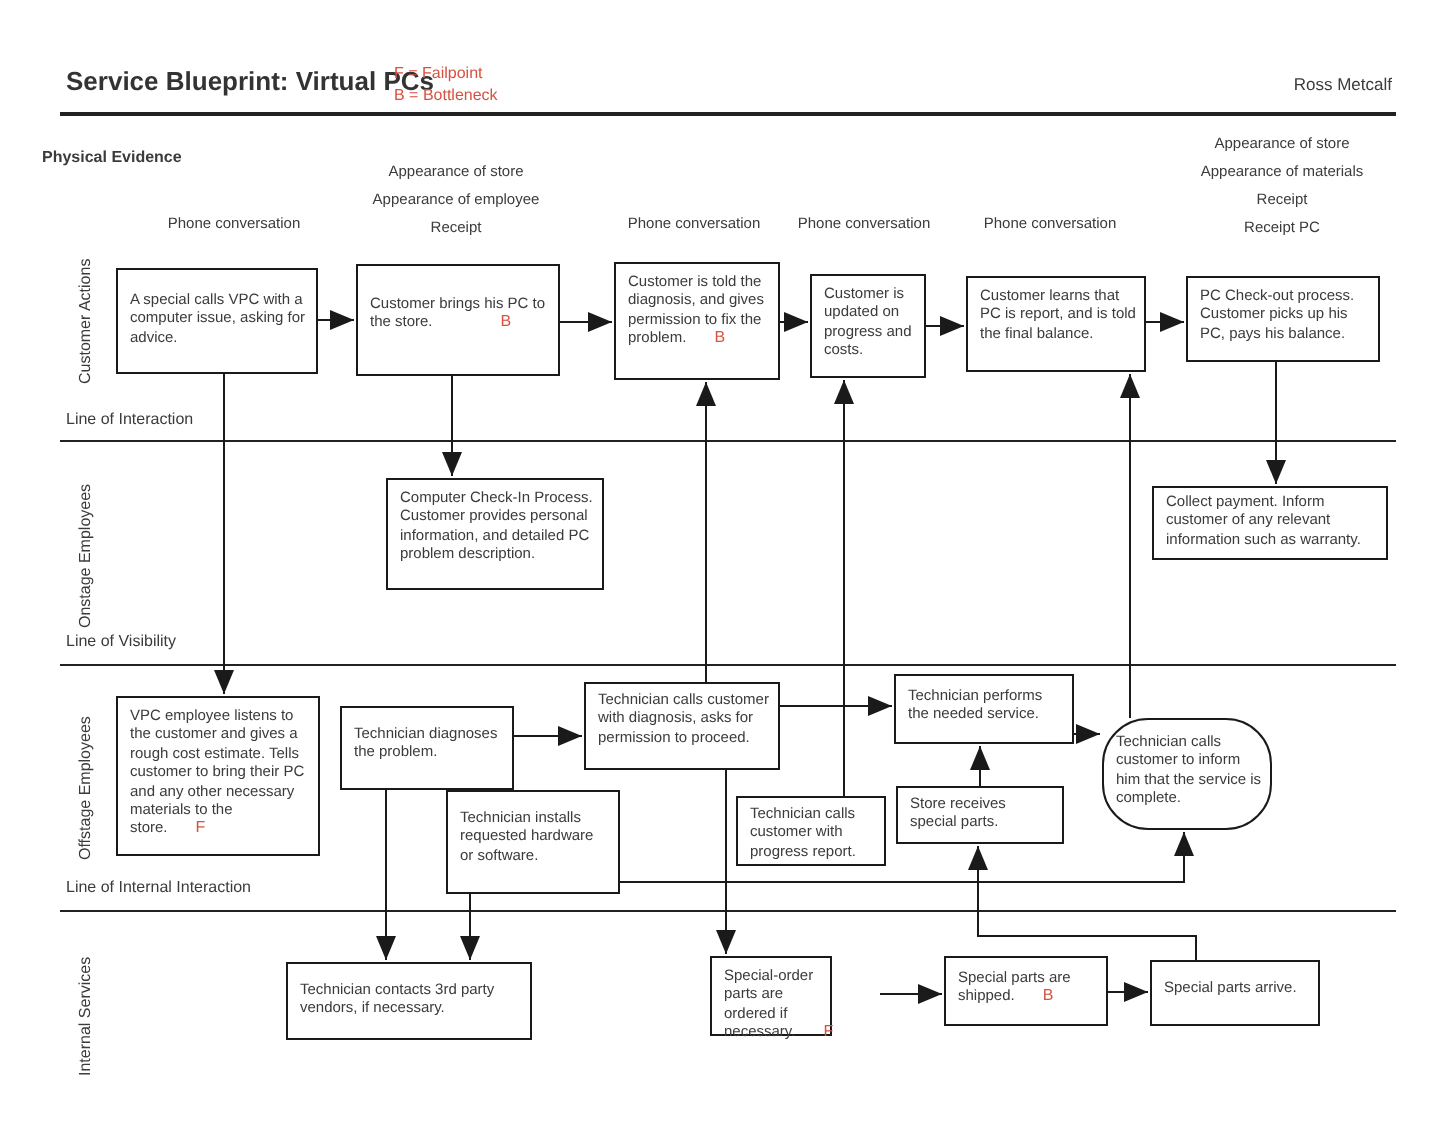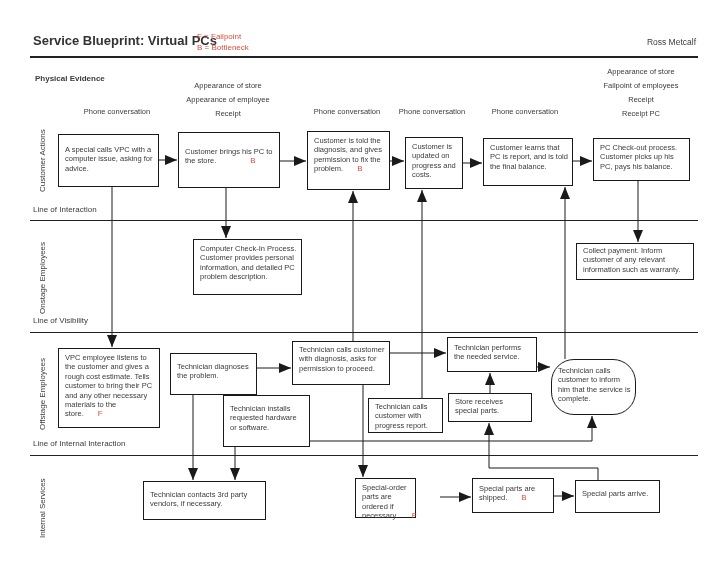--- a/index.html
+++ b/index.html
@@ -2,21 +2,21 @@
 <html><head>
 <meta charset="utf-8">
 <style>
   html,body{margin:0;padding:0;background:#888;}
   #stage{position:relative;width:728px;height:563px;background:#ffffff;overflow:hidden;
          font-family:"Liberation Sans","DejaVu Sans",sans-serif;color:#3b3b3b;}
   .title{position:absolute;left:33px;top:33px;font-size:13px;font-weight:bold;color:#333;}
   .legend{position:absolute;left:197px;top:31px;font-size:8px;line-height:11px;color:#d6513f;}
   .author{position:absolute;right:32px;top:37px;font-size:8.5px;}
   .rule{position:absolute;left:30px;width:668px;background:#222;}
-  .pe-label{position:absolute;left:35px;top:74px;font-size:8px;font-weight:bold;}
+  .pe-label{position:absolute;left:21px;top:74px;font-size:8px;font-weight:bold;}
   .ev{position:absolute;font-size:7.5px;text-align:center;line-height:14px;}
   .divider-label{position:absolute;left:33px;font-size:8px;}
   .lane-label{position:absolute;left:38px;width:14px;writing-mode:vertical-rl;transform:rotate(180deg);
               font-size:8px;text-align:center;white-space:nowrap;}
   .box{position:absolute;border:1px solid #1a1a1a;background:#fff;box-sizing:border-box;
        font-size:7.5px;line-height:1.25;padding:4px 4px 2px 6px;}
   .mk{color:#d6513f;font-size:8px;margin-left:14px;}
   .mk-block{display:inline-block;margin-left:34px;}
   .wires{position:absolute;left:0;top:0;pointer-events:none;}
   .wires line,.wires polyline{stroke:#1a1a1a;stroke-width:1;fill:none;}
@@ -39,21 +39,21 @@
   <div class="ev" style="left:158px;top:79px;width:140px;">
     <div>Appearance of store</div>
     <div>Appearance of employee</div>
     <div>Receipt</div>
   </div>
   <div class="ev" style="left:287px;top:105px;width:120px;">Phone conversation</div>
   <div class="ev" style="left:372px;top:105px;width:120px;">Phone conversation</div>
   <div class="ev" style="left:465px;top:105px;width:120px;">Phone conversation</div>
   <div class="ev" style="left:566px;top:65px;width:150px;">
     <div>Appearance of store</div>
-    <div>Failpoint of employees</div>
+    <div>Appearance of materials</div>
     <div>Receipt</div>
     <div>Receipt PC</div>
   </div>
 
   <div class="lane-label" style="top:130px;height:62px;">Customer Actions</div>
   <div class="lane-label" style="top:228px;height:100px;">Onstage Employees</div>
   <div class="lane-label" style="top:338px;height:112px;">Offstage Employees</div>
   <div class="lane-label" style="top:462px;height:92px;">Internal Services</div>
 
   <div class="divider-label" style="top:205px;">Line of Interaction</div>

